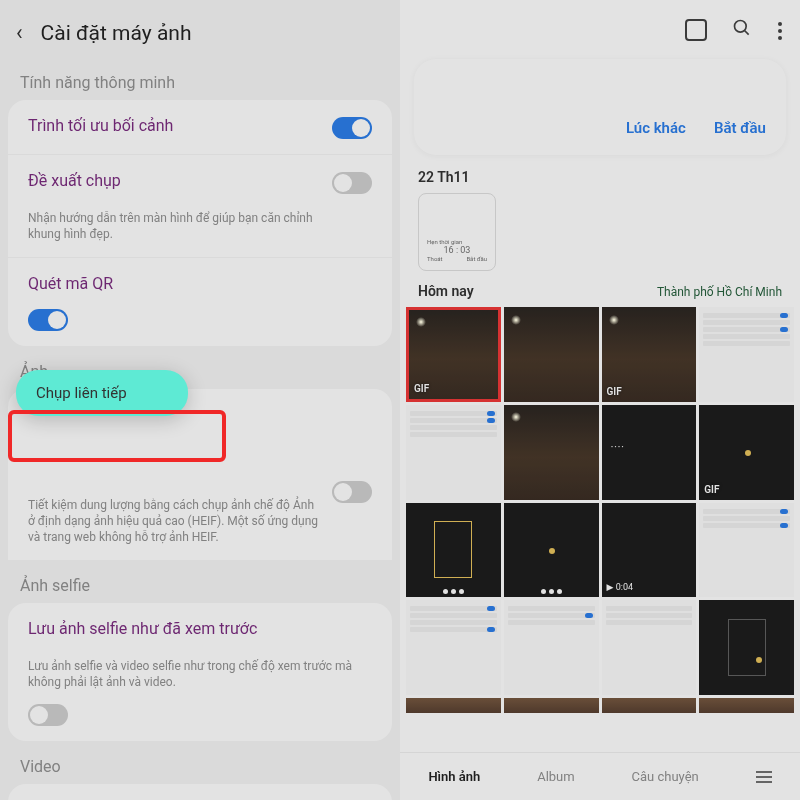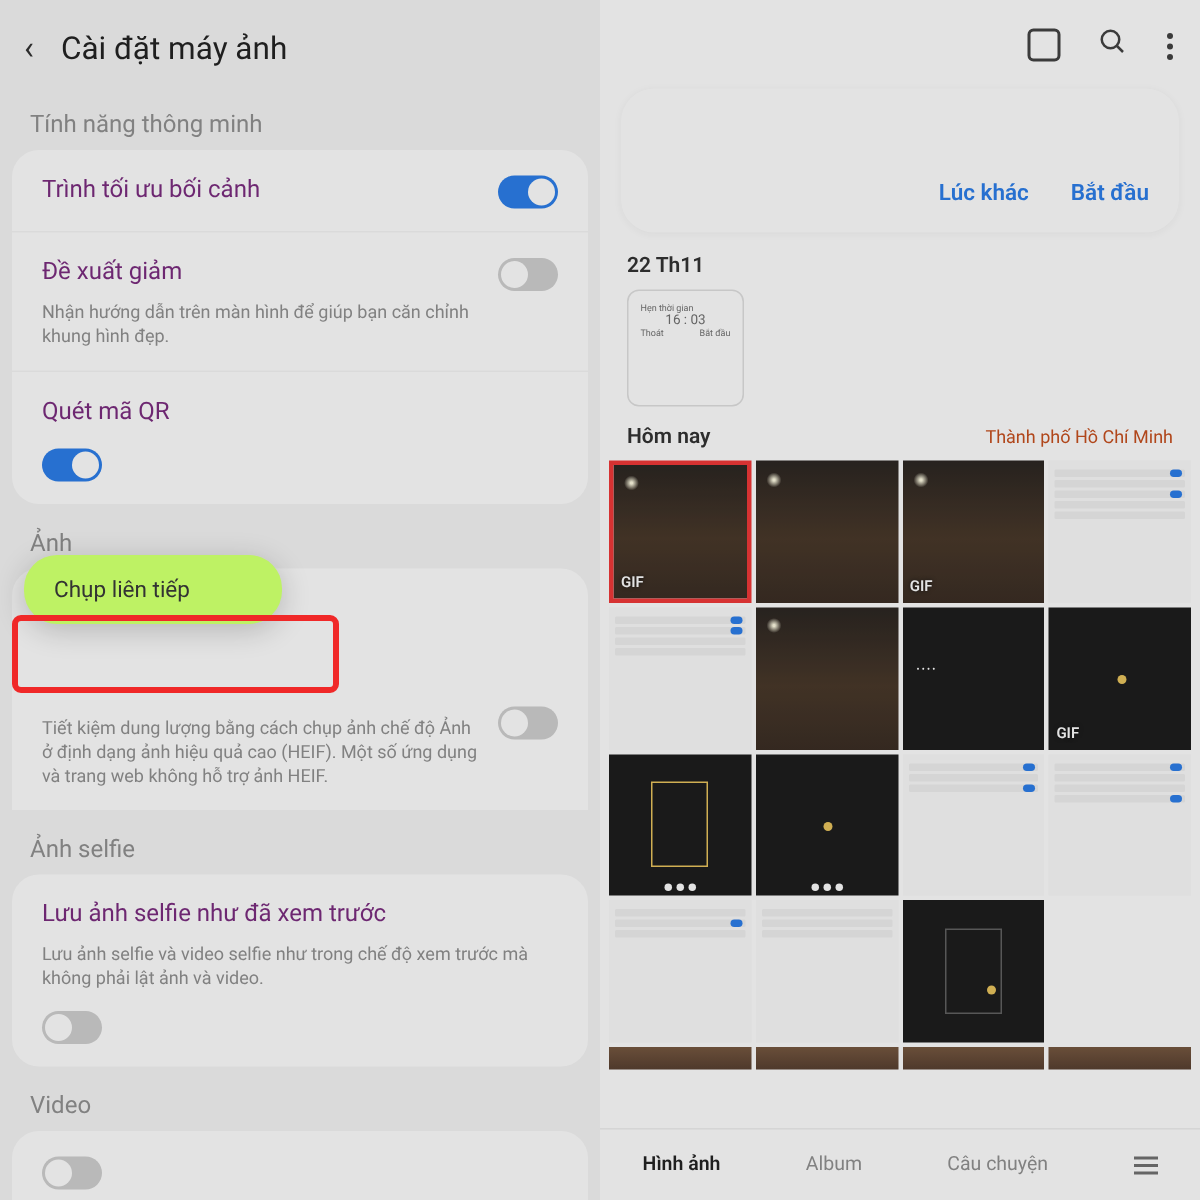--- a/index.html
+++ b/index.html
@@ -13,50 +13,50 @@
   .l-header { display: flex; align-items: center; padding: 20px 16px 24px; gap: 18px; }
   .l-header .back { font-size: 22px; color: #222; }
   .l-header .title { font-size: 21px; color: #111; font-weight: 400; }
   .section-label { padding: 4px 20px 8px; font-size: 16px; color: #888; }
   .setting-row { background: #fff; padding: 15px 20px; margin: 0 8px; border-radius: 0; display: flex; align-items: flex-start; justify-content: space-between; gap: 12px; position: relative; }
   .setting-row + .setting-row { margin-top: 1px; }
   .row-first { border-top-left-radius: 18px; border-top-right-radius: 18px; }
   .row-last { border-bottom-left-radius: 18px; border-bottom-right-radius: 18px; flex-direction: column; }
   .setting-text { flex: 1; }
   .setting-title { font-size: 16px; color: #701a75; line-height: 1.35; }
-  .setting-desc { font-size: 12px; color: #888; margin-top: 8px; line-height: 1.35; }
+  .setting-desc { font-size: 12px; color: #888; margin-top: 18px; line-height: 1.35; }
   .toggle { width: 40px; height: 22px; border-radius: 12px; position: relative; flex-shrink: 0; margin-top: 2px; }
   .toggle::after { content:""; position:absolute; width:18px; height:18px; border-radius:50%; background:#fff; top:2px; }
   .toggle.on { background:#1a73e8; }
   .toggle.on::after { right:2px; }
   .toggle.off { background:#ccc; }
   .toggle.off::after { left:2px; }
   .spacer { height: 12px; }
 
-  .popup { position: absolute; left: 16px; top: 370px; width: 172px; background: #bef264; border-radius: 22px; box-shadow: 0 4px 20px rgba(0,0,0,0.2); z-index: 60; overflow: visible; }
+  .popup { position: absolute; left: 16px; top: 370px; width: 172px; background: #5eead4; border-radius: 22px; box-shadow: 0 4px 20px rgba(0,0,0,0.2); z-index: 60; overflow: visible; }
   .popup-hl { position: absolute; left: 8px; top: 410px; width: 218px; height: 52px; border: 4px solid #f02828; border-radius: 6px; z-index: 70; pointer-events: none; }
   .popup-item { padding: 14px 20px; font-size: 15px; color: #333; display: flex; align-items: center; justify-content: space-between; }
   .popup-item.selected { color: #1a73e8; }
   .check { color: #1a73e8; font-size: 18px; font-weight: bold; }
 
   
   .r-header { display: flex; align-items: center; justify-content: flex-end; padding: 18px 18px 16px; gap: 26px; }
   .r-header .icon { font-size: 20px; color: #333; }
   .overlap-sq { width:18px; height:18px; border:2px solid #333; border-radius:4px; position:relative; }
   .overlap-sq::before { content:""; position:absolute; width:18px; height:18px; border:2px solid #333; border-radius:4px; left:-5px; top:-5px; background:#fff; }
   .dots { display:flex; flex-direction:column; gap:3px; }
   .dots span { width:4px; height:4px; background:#333; border-radius:50%; }
 
   .card { margin: 0 14px 14px; background:#fff; border-radius:22px; box-shadow: 0 1px 6px rgba(0,0,0,0.05); padding: 60px 20px 18px; display:flex; justify-content:flex-end; gap:28px; }
   .card-btn { font-size:15px; font-weight:600; color:#1a73e8; }
 
   .group-label { padding: 0 18px 8px; font-size: 14px; font-weight: 600; color: #222; display:flex; justify-content:space-between; align-items:baseline; }
-  .group-sub { font-size: 12px; color: #c2410c; font-weight: 400; }
-
-  .thumb-small { margin: 0 0 12px 18px; width: 78px; height: 78px; background:#fff; border:1px solid #ddd; border-radius:8px; padding:8px; font-size:6px; color:#666; display:flex; flex-direction:column; justify-content:flex-start; }
+  .group-sub { font-size: 12px; color: #14532d; font-weight: 400; }
+
+  .thumb-small { margin: 0 0 12px 18px; width: 78px; height: 78px; background:#fff; border:1px solid #ddd; border-radius:8px; padding:8px; font-size:6px; color:#666; display:flex; flex-direction:column; justify-content:flex-end; }
   .thumb-small .mid { text-align:center; font-size:9px; }
 
   .grid { display:grid; grid-template-columns: repeat(4, 1fr); gap:3px; padding: 0 6px; }
   .thumb { aspect-ratio: 1/1; background:#222; position:relative; overflow:hidden; font-size:7px; }
   .thumb.room { background: linear-gradient(180deg, #1a1410 0%, #3a2818 55%, #2a1c12 100%); }
   .thumb.room::before { content:""; position:absolute; top:8%; left:8%; width:10px; height:10px; background:radial-gradient(circle,#fffbe0 10%, transparent 70%); border-radius:50%; }
   .thumb.settings { background:#fafafa; padding:4px; color:#888; line-height:1.3; }
   .thumb.settings .tline { height:5px; background:#eee; margin:2px 0; border-radius:1px; position:relative; }
   .thumb.settings .tline.on::after { content:""; position:absolute; right:2px; top:0; width:8px; height:5px; background:#1a73e8; border-radius:3px; }
   .thumb.dark { background:#0a0a0a; }
@@ -87,21 +87,21 @@
   <div class="section-label">Tính năng thông minh</div>
 
   <div class="setting-row row-first">
     <div class="setting-text">
         <div class="setting-title">Trình tối ưu bối cảnh</div>
       </div>
     <div class="toggle on"></div>
   </div>
   <div class="setting-row">
     <div class="setting-text">
-      <div class="setting-title">Đề xuất giảm</div>
+      <div class="setting-title">Đề xuất chụp</div>
       <div class="setting-desc">Nhận hướng dẫn trên màn hình để giúp bạn căn chỉnh khung hình đẹp.</div>
     </div>
     <div class="toggle off"></div>
   </div>
   <div class="setting-row row-last">
     <div class="setting-text">
         <div class="setting-title">Quét mã QR</div>
       </div>
     <div class="toggle on"></div>
   </div>
@@ -220,20 +220,23 @@
         </div>
       </div>
     <div class="thumb dark">
         <div class="dot"></div>
         <div class="ctrl">
           <span></span>
           <span></span>
           <span></span>
         </div>
       </div>
+    <div class="thumb dark">
+        <div class="play">▶ <span>0:04</span></div>
+      </div>
     <div class="thumb settings">
         <div class="tline on"></div>
         <div class="tline"></div>
         <div class="tline on"></div>
       </div>
 
     <div class="thumb settings">
         <div class="tline on"></div>
         <div class="tline"></div>
         <div class="tline"></div>

